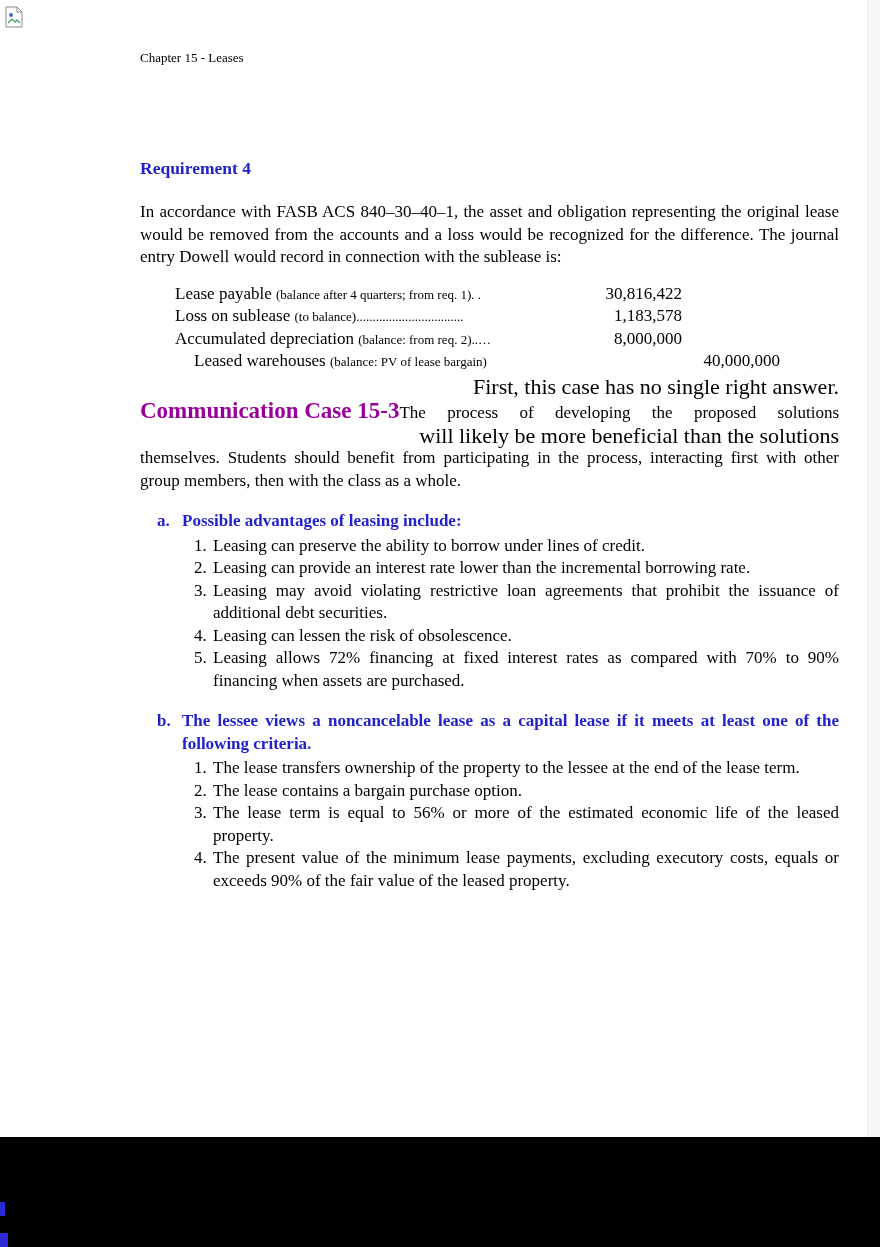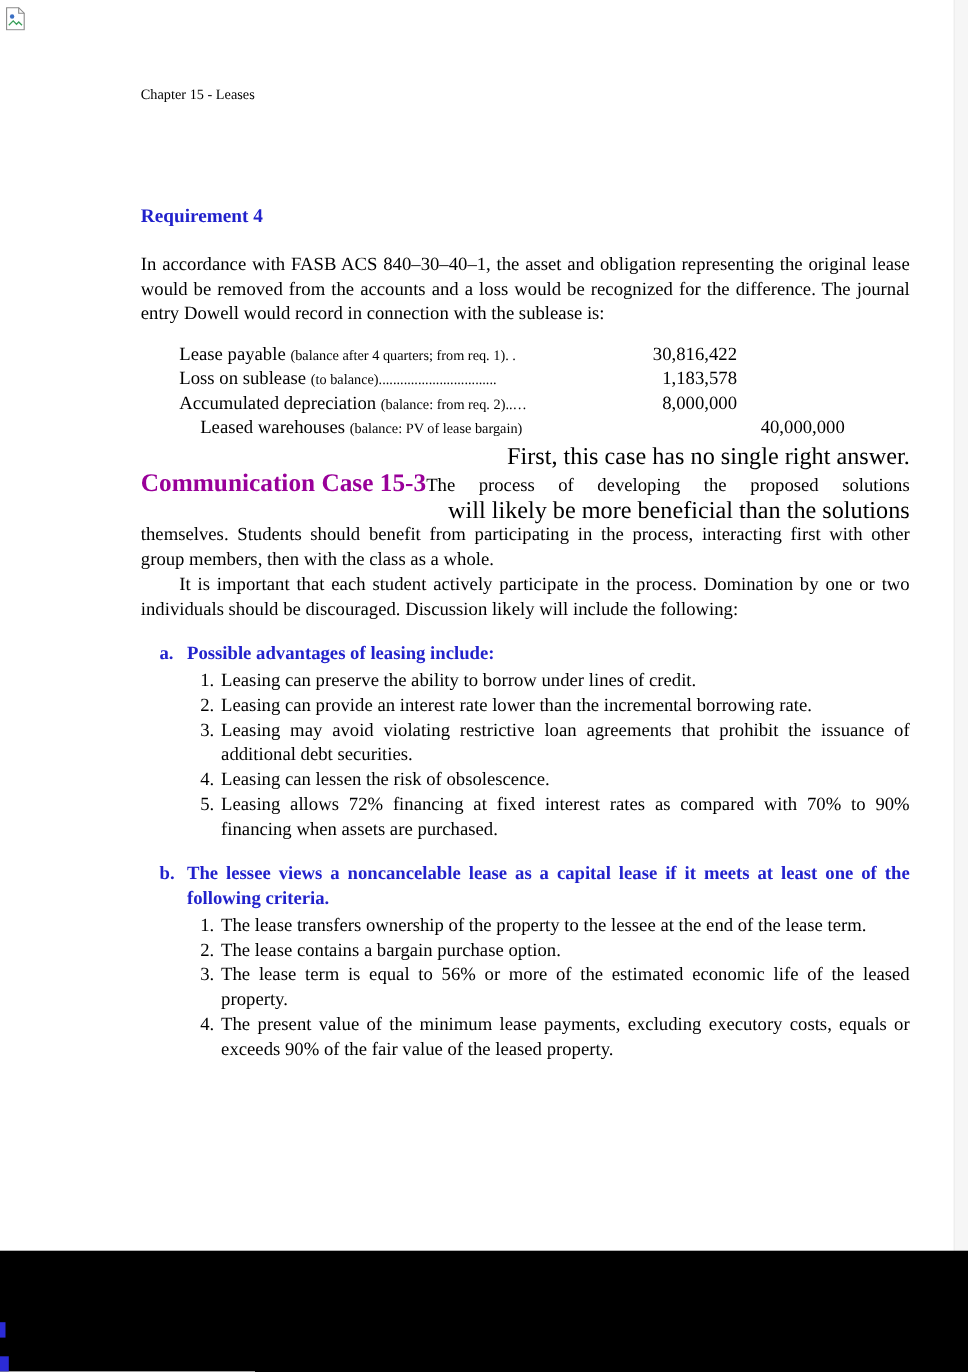--- a/index.html
+++ b/index.html
@@ -7,21 +7,21 @@
     position: relative;
     width: 880px;
     height: 1247px;
     background: #ffffff;
     overflow: hidden;
     font-family: "Liberation Serif", serif;
     color: #000000;
   }
   .broken-img { position: absolute; left: 4px; top: 6px; }
 
-  .content { position: absolute; left: 128px; top: 0; width: 699px; margin-top: 28px; }
+  .content { position: absolute; left: 140px; top: 0; width: 699px; }
 
   .doc-header { margin-top: 50px; font-size: 13px; line-height: 16px; }
 
   .req-title {
     margin: 92px 0 0 0;
     font-size: 17.5px;
     font-weight: bold;
     color: var(--heading-blue, #2222cc);
   }
 
@@ -135,21 +135,20 @@
     </div>
 
     <div class="comm-case">
       <div class="cc-line">First, this case has no single right answer.</div>
       <div class="cc-heading-line">
         <span class="case-title">Communication Case 15-3</span>
         <span class="cc-fill">The process of developing the proposed solutions</span>
       </div>
       <div class="cc-line">will likely be more beneficial than the solutions</div>
       <p class="body-para no-gap">themselves.  Students should benefit from participating in the process, interacting first with other group members, then with the class as a whole.</p>
-      <p class="body-para no-gap indent">It is important that each student actively participate in the process.  Domination by one or two individuals should be discouraged.  Discussion likely will include the following:</p>
     </div>
 
     <div class="case-section">
       <div class="section-heading">
         <span class="sec-label">a.</span>
         <span class="sec-title">Possible advantages of leasing include:</span>
       </div>
       <ol class="items">
         <li>Leasing can preserve the ability to borrow under lines of credit.</li>
         <li>Leasing can provide an interest rate lower than the incremental borrowing rate.</li>

